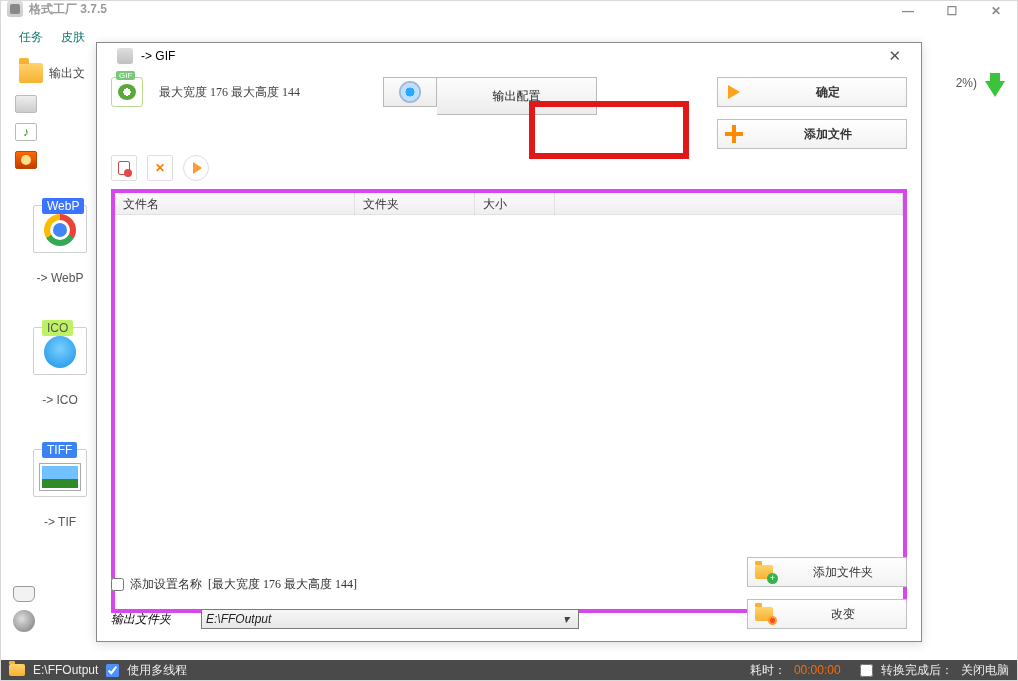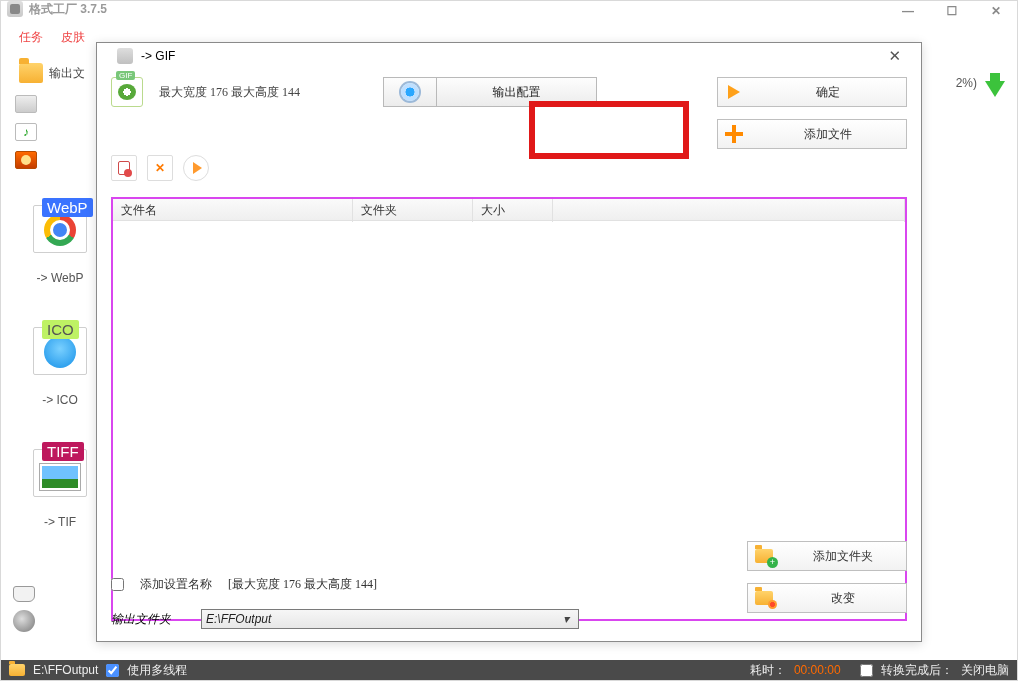--- a/index.html
+++ b/index.html
@@ -7,42 +7,42 @@
 
   
   .main-window { position: absolute; inset: 0; border: 1px solid #d9d9d9; }
   .main-titlebar { height: 28px; display: flex; align-items: flex-start; padding: 0 6px; color: #888; font-weight: bold; }
   .main-titlebar .app-icon { width: 16px; height: 16px; margin-right: 6px; border-radius: 3px; background: linear-gradient(#dedede,#c9c9c9); position: relative; }
   .main-titlebar .app-icon::after { content:""; position:absolute; inset:3px; border-radius:2px; background:#888; }
   .main-title { flex: 1; color: #9a9a9a; }
   .win-ctrls { display:flex; gap: 14px; color:#8a8a8a; }
   .win-ctrls span { display:inline-flex; width:30px; height:20px; align-items:center; justify-content:center; }
 
-  .main-menubar { height: 24px; padding-left: 18px; display:flex; gap:18px; color:#ef4444; }
+  .main-menubar { height: 24px; padding-left: 18px; display:flex; gap:18px; color:#0f766e; }
   .main-menubar span { cursor: default; }
 
   .main-body { position:absolute; top:54px; left:0; right:0; bottom:20px; }
   .folder-row { position:absolute; top:8px; left:18px; display:flex; align-items:center; gap:6px; color:#444; }
   .folder-row .folder-icon { width:24px; height:20px; border-radius:3px 3px 2px 2px; background:linear-gradient(#ffd36b,#f7b133); position:relative; }
   .folder-row .folder-icon::before { content:""; position:absolute; top:-5px; left:0; width:10px; height:6px; background:#f7b133; border-radius:2px 2px 0 0; }
 
   .left-strip { position:absolute; top:40px; left:14px; display:flex; flex-direction:column; gap:10px; }
   .left-strip .ic { width:22px; height:18px; border:1px solid #bbb; border-radius:2px; background:#fff; display:flex; align-items:center; justify-content:center; }
   .ic.film { background:linear-gradient(#eee,#ccc); }
   .ic.note { color:#1aa01a; }
   .ic.sun { background:linear-gradient(#ff6a00,#c43d00); border-color:#b54a00; }
   .ic.sun::after{content:"";width:10px;height:10px;border-radius:50%;background:#ffe08a;display:block;margin:auto;margin-top:3px;}
 
   .cards-col { position:absolute; top:150px; left:24px; display:flex; flex-direction:column; gap:42px; }
   .card { width:70px; display:flex; flex-direction:column; align-items:center; gap:18px; }
   .card .thumb { width:54px; height:48px; border:1px solid #cfcfcf; border-radius:2px; position:relative; background:#fff; display:flex; align-items:flex-end; justify-content:center; }
-  .thumb .badge { position:absolute; top:-8px; left:8px; padding:1px 5px; font-size:15px; color:#fff; border-radius:2px; }
+  .thumb .badge { position:absolute; top:-8px; left:8px; padding:1px 5px; font-size:12px; color:#fff; border-radius:2px; }
   .badge.webp{ background:#3a73ff; }
   .badge.ico{ background:#bef264; color:#555;}
-  .badge.tiff{ background:#be185d; }
+  .badge.tiff{ background:#3b82f6; }
   .card .cap { color:#555; }
   .thumb .circ{ width:32px;height:32px;border-radius:50%; margin-bottom:6px;}
   .circ.chrome{ background: conic-gradient(#ea4335 0 120deg,#34a853 120deg 240deg,#fbbc05 240deg 360deg); display:flex;align-items:center;justify-content:center;}
   .circ.chrome::after{content:"";width:14px;height:14px;border-radius:50%;background:#4285f4;border:3px solid #fff;}
   .circ.info{ background:radial-gradient(circle at 50% 40%, #79d0ff, #1791e8);}
   .thumb .photo{ width:40px; height:26px; margin-bottom:6px; background:linear-gradient(#6fc2ff 60%, #2e8b28 60%); border:2px solid #fff; box-shadow:0 0 0 1px #aaa;}
 
   
   .right-broad { position:absolute; top:20px; right:12px; display:flex; align-items:center; gap:8px; }
   .dl-arrow { width:0;height:0;border-left:10px solid transparent;border-right:10px solid transparent;border-top:16px solid #3cc33c; position:relative;}
@@ -68,51 +68,51 @@
   .m-titlebar .m-icon{ width:16px;height:16px;border-radius:3px;background:linear-gradient(#dedede,#c0c0c0);margin-right:8px;}
   .m-top { padding:8px 14px 6px; display:grid; grid-template-columns: 260px 1fr 190px; gap:12px; align-items:start; }
   .m-top .left{ display:flex; align-items:center; gap:16px;}
   .gif-chip{ width:32px;height:30px;border:1px solid #bada8d;border-radius:3px;position:relative;background:#fff;}
   .gif-chip .lab{ position:absolute;top:-7px;left:4px;font-size:8px;background:#79c779;color:#fff;padding:0 3px;border-radius:2px;}
   .gif-chip .swirl{ position:absolute; inset:6px; border-radius:50%; background:radial-gradient(circle at 50% 50%, #fff 30%, #58a93a 31%);}
   .spec { color:#444; font-family: Liberation Serif, serif; }
   .m-top .center{ display:flex; gap:0; align-items:flex-start;}
   .center .gear-btn{ width:54px;height:30px;border:1px solid #b9b9b9;background:linear-gradient(#fdfdfd,#ececec); display:flex;align-items:center;justify-content:center;}
   .gear-btn .g{ width:18px;height:18px;border-radius:50%;background:radial-gradient(circle,#2aa7ff 35%, #bedfff 36%); box-shadow:0 0 0 2px #9cb9d8;}
-  .output-btn{ width:160px;height:30px;border:1px solid #b9b9b9;border-left:none;background:linear-gradient(#fdfdfd,#ececec); display:flex;align-items:center;justify-content:center; color:#222;}
+  .output-btn{ width:160px;height:38px;border:1px solid #b9b9b9;border-left:none;background:linear-gradient(#fdfdfd,#ececec); display:flex;align-items:center;justify-content:center; color:#222;}
   .highlight{ position:absolute; top:58px; left:432px; width:160px; height:58px; border:6px solid #e01818; pointer-events:none;}
-  .m-top .right{ display:flex; flex-direction:column; gap:12px; }
+  .m-top .right{ display:flex; flex-direction:column; gap:12px;font-weight:bold; }
   .btn{ height:30px; border:1px solid #bfbfbf; background:linear-gradient(#fff,#f2f2f2); display:flex; align-items:center; }
   .btn .bi{ width:32px; display:flex; align-items:center; justify-content:center; }
   .btn .bt{ flex:1; text-align:center; color:#333; }
   .arrow-r{ width:0;height:0;border-top:7px solid transparent;border-bottom:7px solid transparent;border-left:12px solid #ffa11a;}
   .plus{ width:18px;height:18px; position:relative;}
   .plus::before,.plus::after{content:"";position:absolute;background:#ff8a00;}
   .plus::before{left:7px;top:0;width:4px;height:18px;}
   .plus::after{top:7px;left:0;height:4px;width:18px;}
 
   .toolbar-row{ padding:0 14px 8px; display:flex; gap:10px;}
   .sq{ width:26px;height:26px;border:1px solid #ddd;border-radius:2px;display:flex;align-items:center;justify-content:center;background:#fff;}
   .sq .del{ width:12px;height:14px;border:1px solid #cf4a4a;border-radius:2px; position:relative;}
   .sq .del::after{content:"";position:absolute;right:-3px;bottom:-3px;width:8px;height:8px;border-radius:50%;background:#e24a4a;}
   .sq .x{ color:#ff7a00; font-weight:bold; font-size:12px;}
   .sq .play{ width:0;height:0;border-top:6px solid transparent;border-bottom:6px solid transparent;border-left:9px solid #ff9a2e; margin-left:2px;}
   .sq.round{ border-radius:50%;}
 
-  .table-wrap{ margin:8px 14px; border:2px solid #d946ef; height:424px;}
+  .table-wrap{ margin:0 14px; border:4px solid #d946ef; height:424px;}
   .thead{ display:grid; grid-template-columns: 240px 120px 80px 1fr; background:linear-gradient(#fafafa,#efefef); height:22px; border-bottom:1px solid #e1e1e1;}
   .thead > div{ padding:3px 8px; border-right:1px solid #e1e1e1; color:#333;}
   .m-bottom{ position:absolute; bottom:12px; left:14px; right:14px;}
-  .chk-row{ display:flex; align-items:center; gap:16px; margin-bottom:16px; color:#333;}
+  .chk-row{ display:flex; align-items:center; gap:6px; margin-bottom:16px; color:#333;}
   .chk-row .spec2{ font-family: Liberation Serif, serif; }
   .out-row{ display:flex; align-items:center; gap:30px;font-style:italic;}
   .combo{ width:378px; height:20px; border:1px solid #7a7a7a; background:linear-gradient(#f6f6f6,#e7e7e7); display:flex; align-items:center; padding:0 4px;}
   .combo .cv{ flex:1; color:#222;}
   .combo .dd{ width:16px; text-align:center; color:#444;}
-  .right-btns{ position:absolute; right:0; bottom:16px; display:flex; flex-direction:column; gap:12px; width:160px;}
+  .right-btns{ position:absolute; right:0; bottom:0; display:flex; flex-direction:column; gap:12px; width:160px;}
   .fold-plus{ width:18px;height:14px;background:linear-gradient(#ffd36b,#f7b133);border-radius:2px;position:relative;}
   .fold-plus::before{content:"";position:absolute;top:-4px;left:0;width:7px;height:4px;background:#f7b133;border-radius:1px 1px 0 0;}
   .fold-plus::after{content:"+";position:absolute;right:-5px;bottom:-5px;width:11px;height:11px;border-radius:50%;background:#34b34a;color:#fff;font-size:9px;text-align:center;line-height:11px;}
   .fold-dot{ width:18px;height:14px;background:linear-gradient(#ffd36b,#f7b133);border-radius:2px;position:relative;}
   .fold-dot::before{content:"";position:absolute;top:-4px;left:0;width:7px;height:4px;background:#f7b133;border-radius:1px 1px 0 0;}
   .fold-dot::after{content:"";position:absolute;right:-4px;bottom:-4px;width:9px;height:9px;border-radius:50%;background:radial-gradient(circle,#ff4a2a 40%,#ff9a2e 41%);}
 </style>
 </head>
 <body>
 

